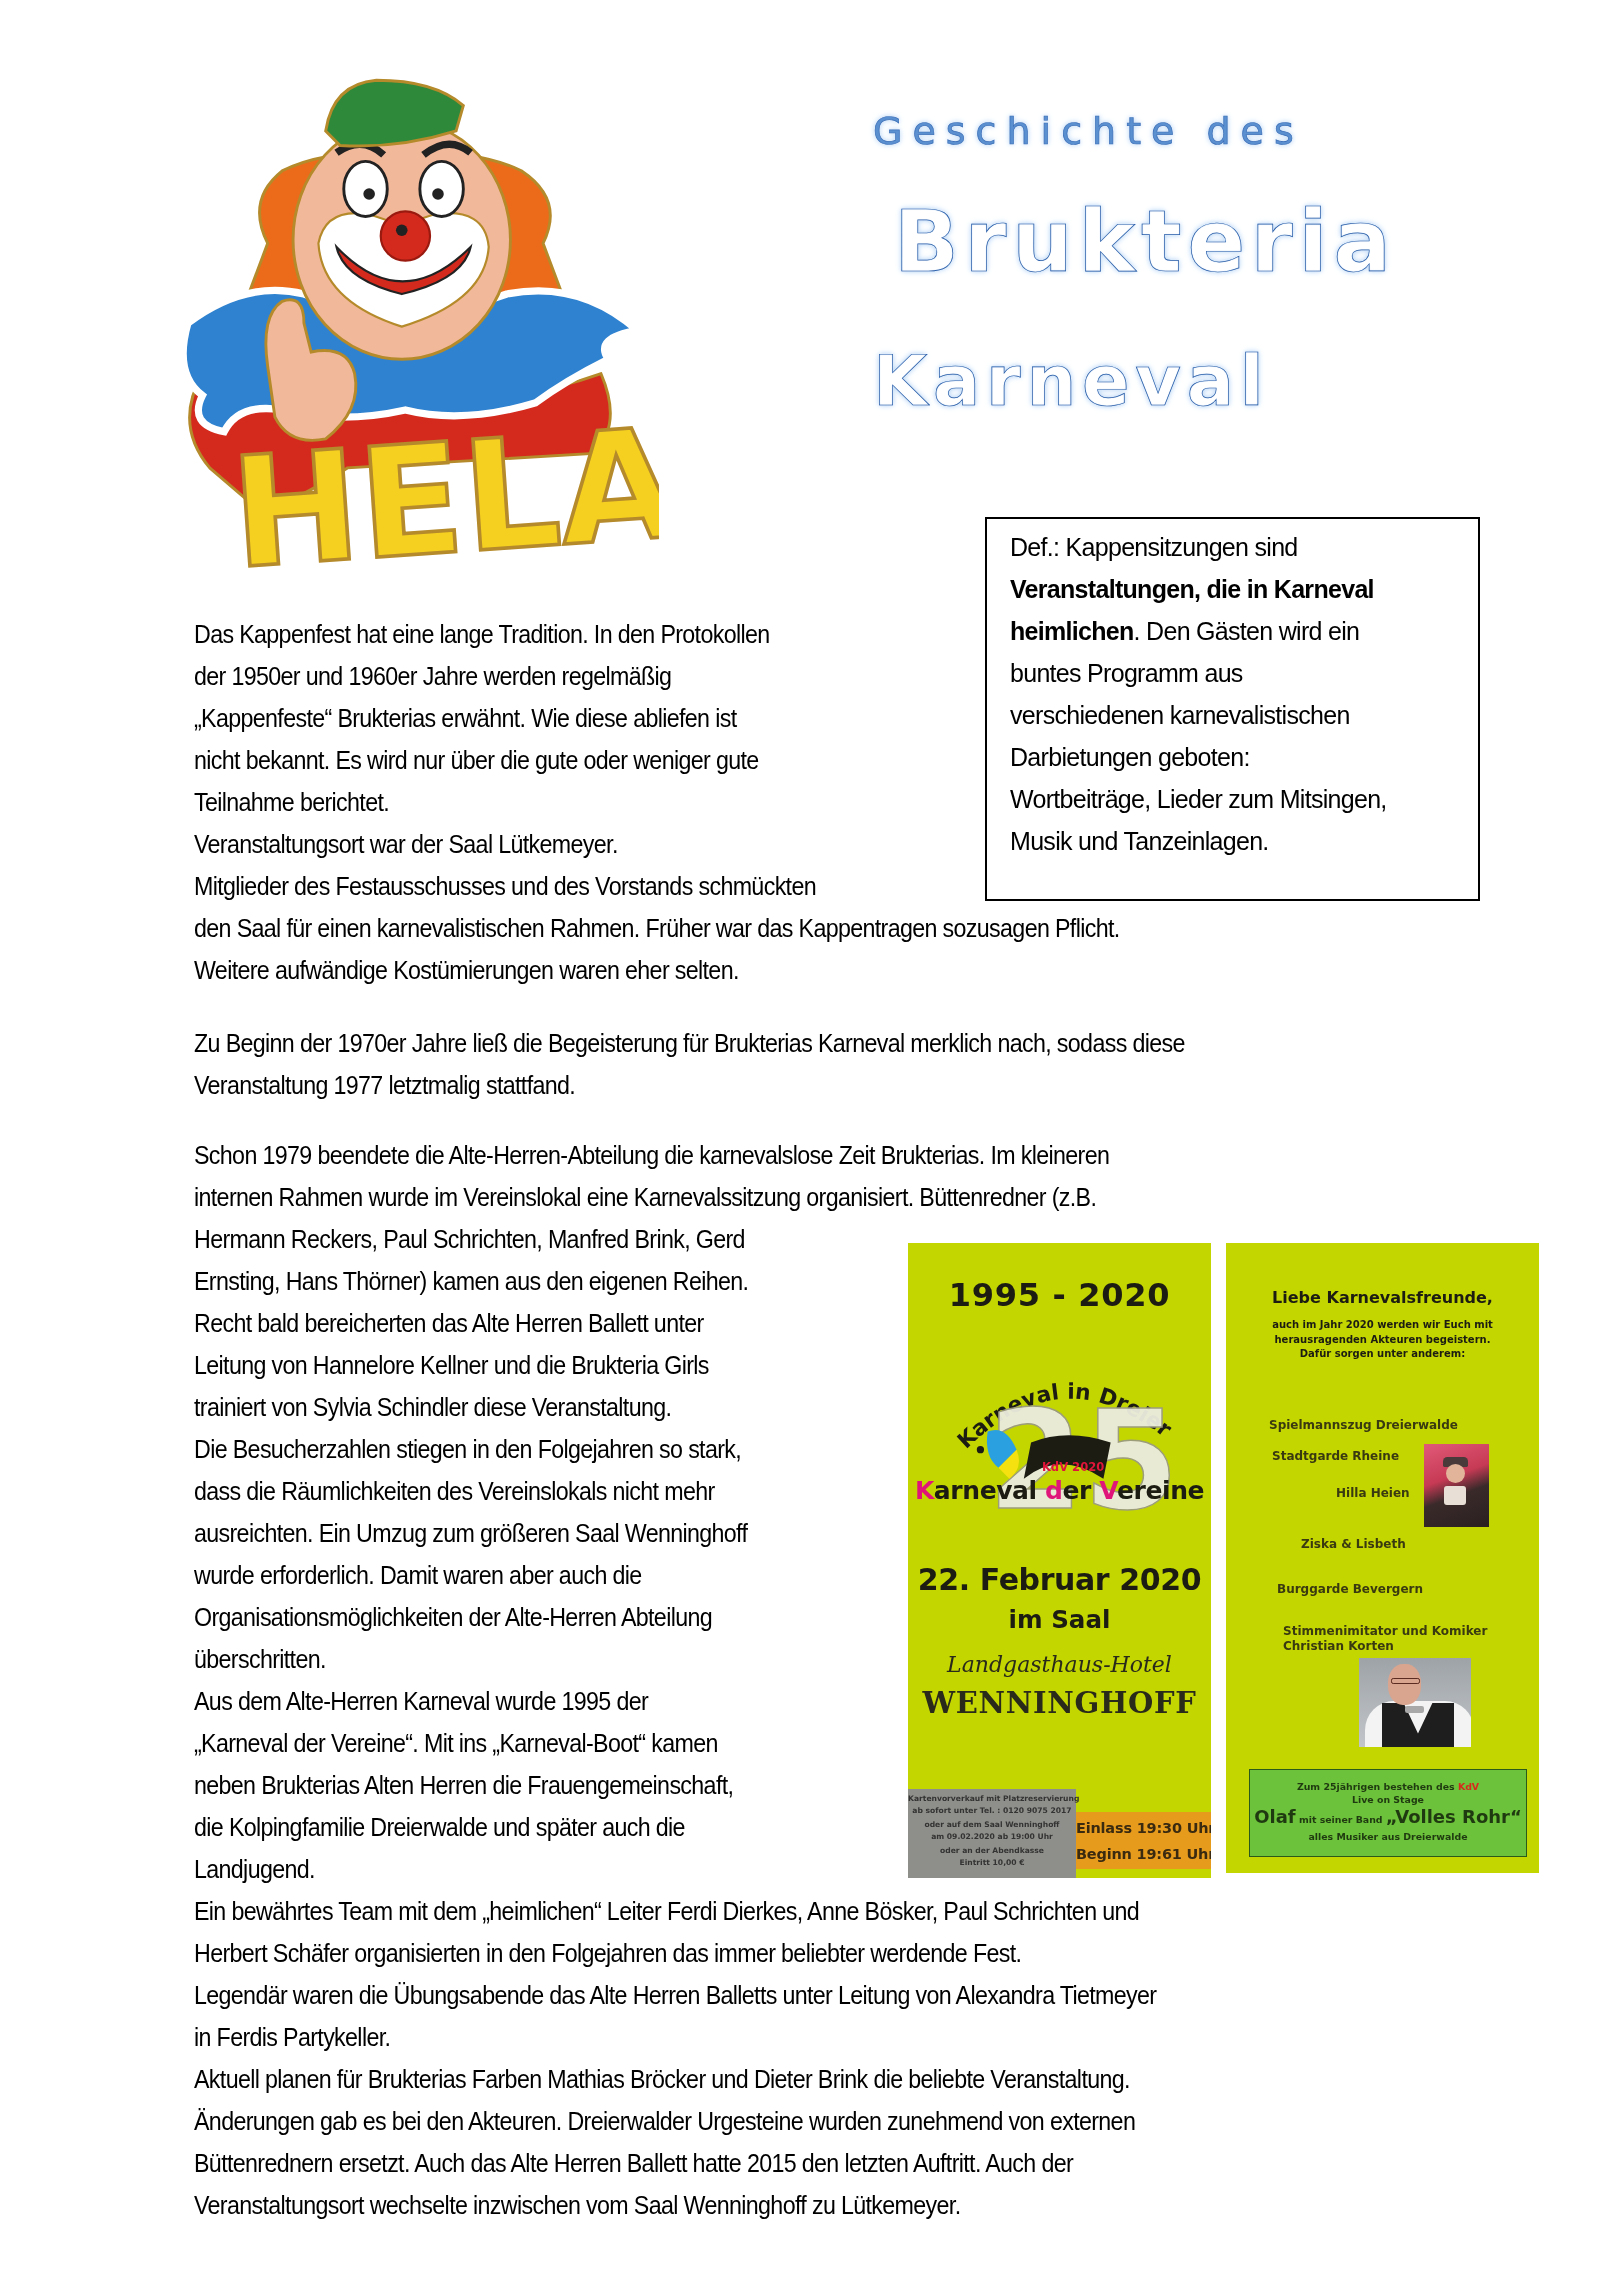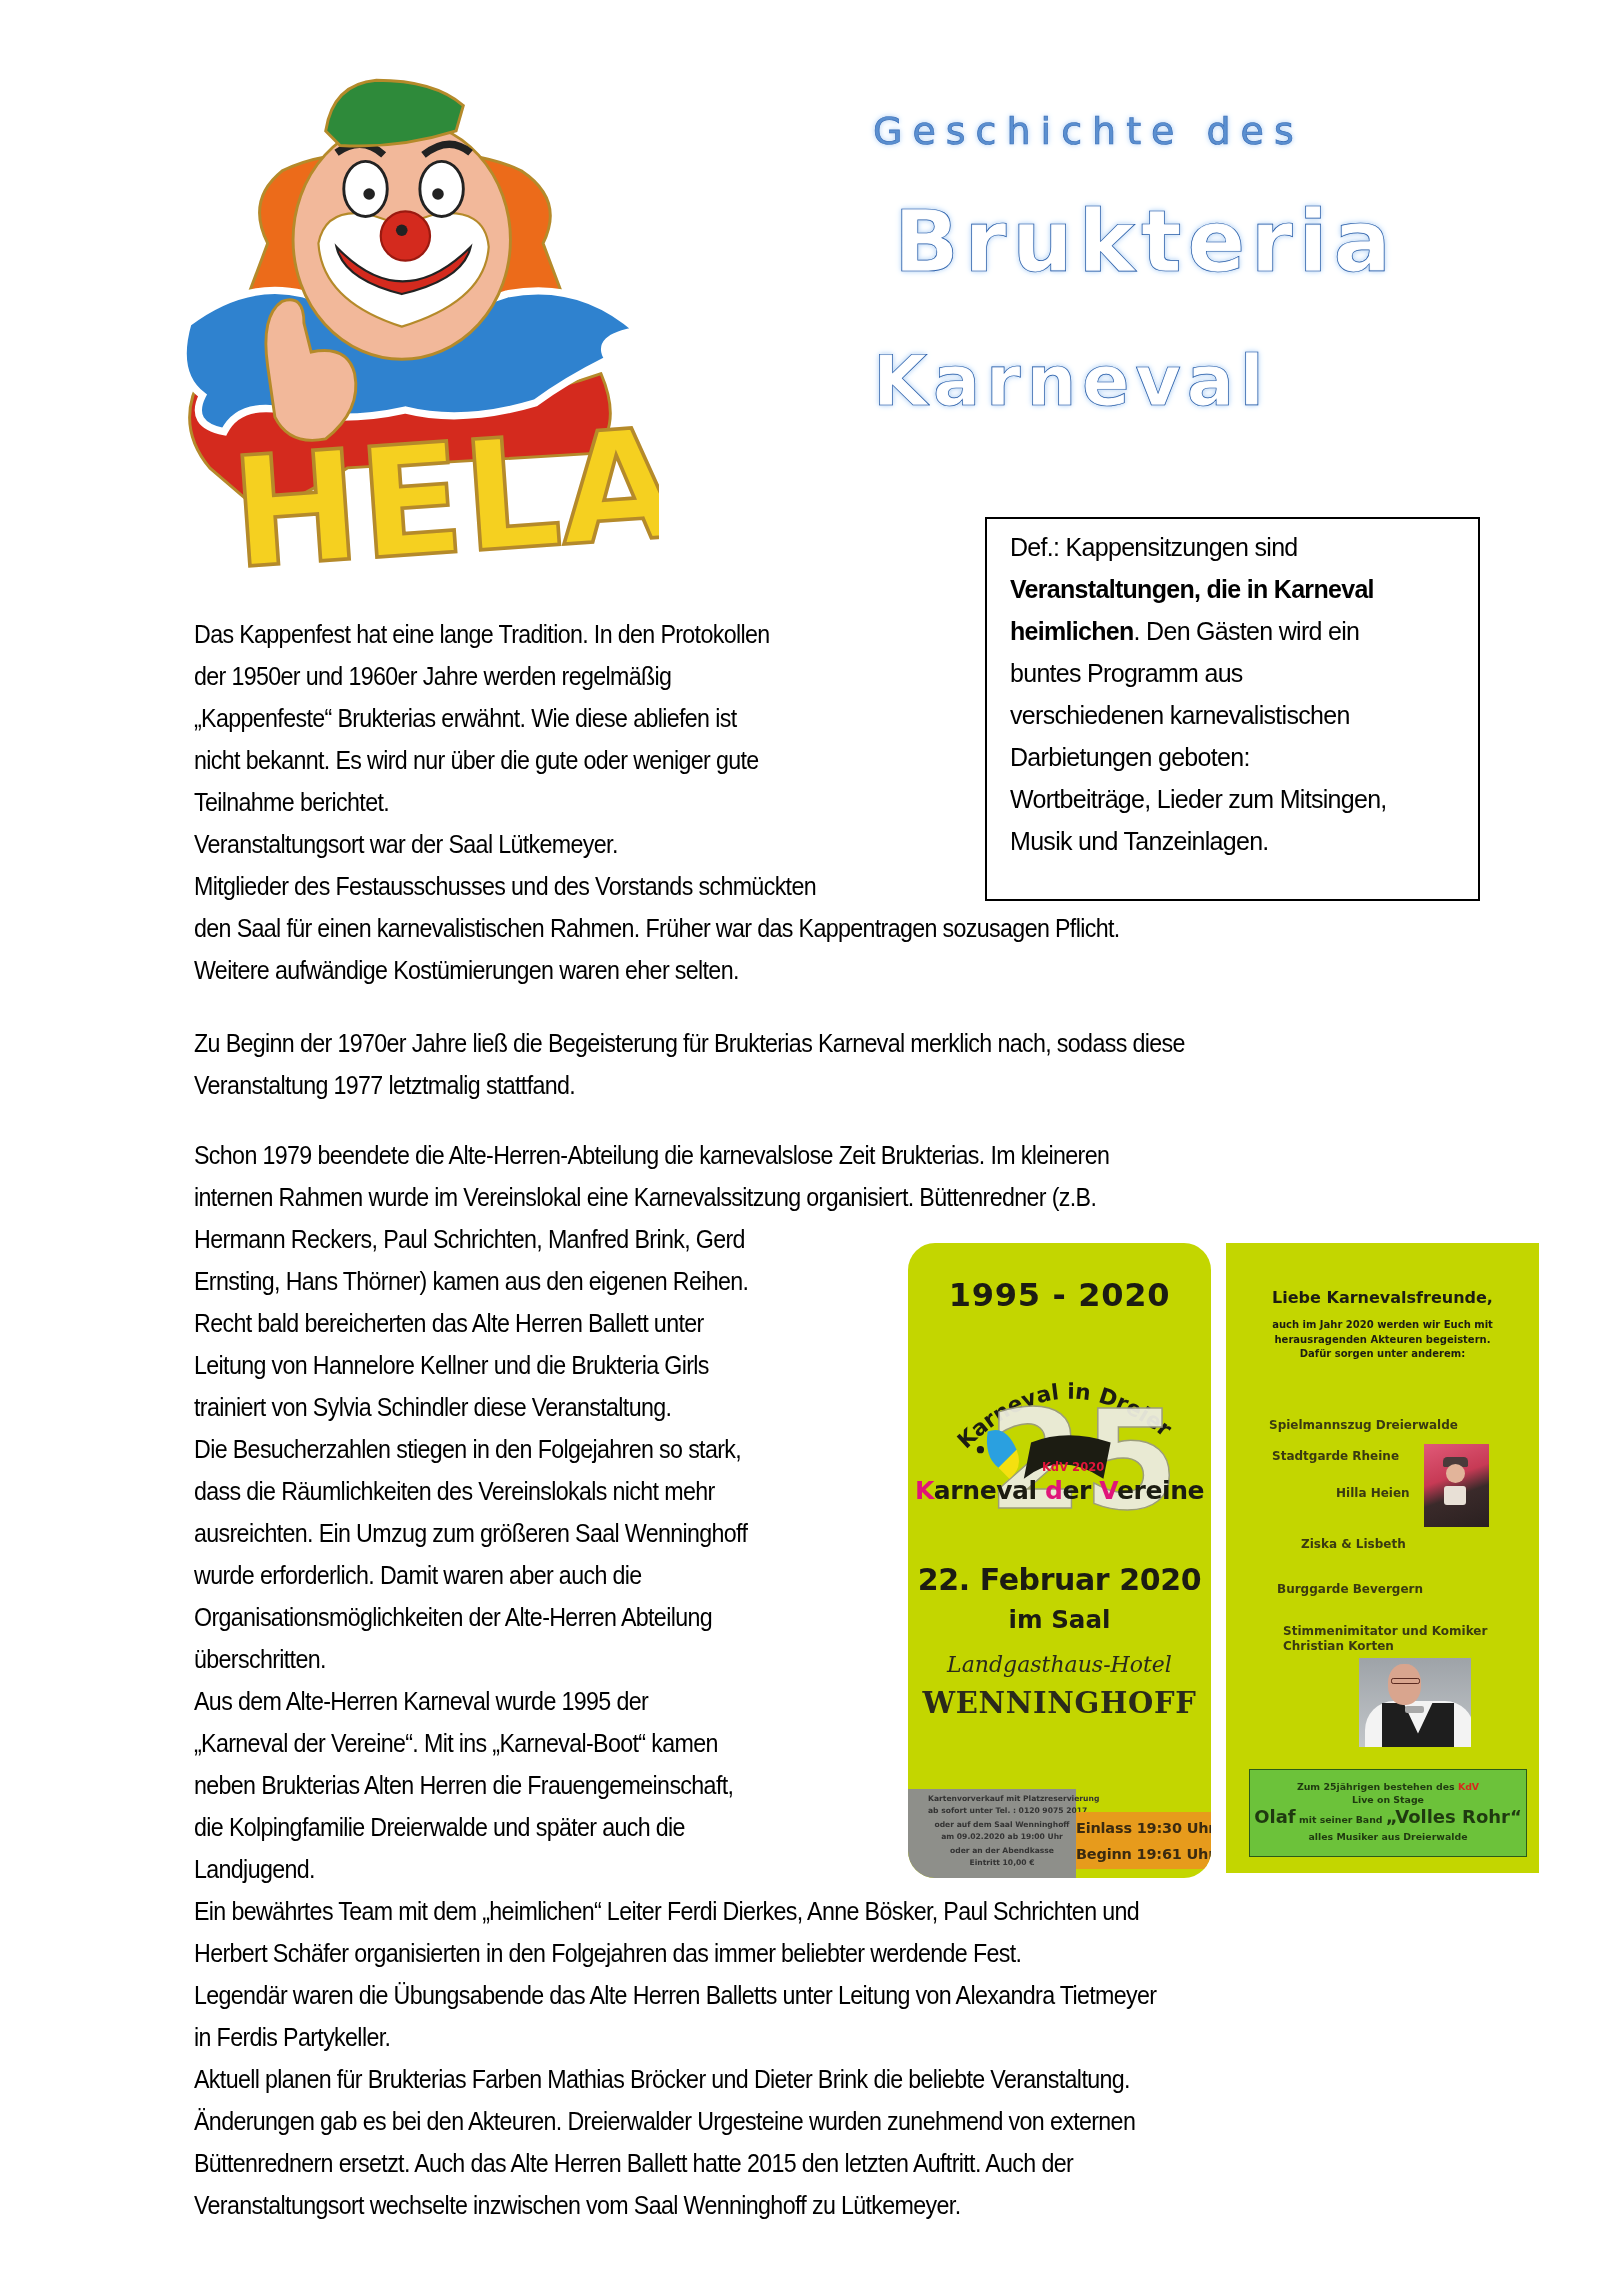--- a/index.html
+++ b/index.html
@@ -31,35 +31,35 @@
 
   
   .defbox { position: absolute; left: 985px; top: 517px; width: 495px; height: 384px;
             border: 2.9px solid #000; box-sizing: border-box; }
   .defline { position: absolute; left: 1010px; font-size: 25px; line-height: 42px; height: 42px;
              white-space: nowrap; letter-spacing: -0.7px; }
   .defline b { font-weight: bold; }
 
   
   .flyer { position: absolute; background: #c3d600; overflow: hidden; }
-  .fly-left { left: 908px; top: 1243px; width: 303px; height: 635px; border-radius: 27px; }
+  .fly-left { left: 908px; top: 1243px; width: 303px; height: 635px; }
   .fly-right { left: 1226px; top: 1243px; width: 313px; height: 630px; }
   .fl-text { position: absolute; left: 0; width: 100%; text-align: center; color: #1c1c12;
              font-family: "DejaVu Sans", sans-serif; font-weight: bold; white-space: nowrap; }
   .fl-years { top: 33px; font-size: 32px; letter-spacing: 0.7px; }
   .fl-logo { position: absolute; left: 29px; top: 98px; width: 246px; height: 174px; }
   .fl-kdv { top: 233px; font-size: 25px; letter-spacing: -0.4px; }
   .fl-kdv .pink { color: #e0157a; }
   .fl-date { top: 319px; font-size: 30px; letter-spacing: -0.4px; }
   .fl-saal { top: 362px; font-size: 24.6px; }
   .fl-script { top: 409px; font-family: "DejaVu Serif", serif; font-style: italic; font-weight: normal; font-size: 22px; color: #2a2a1a; }
   .fl-hotel { top: 443px; font-family: "DejaVu Serif", serif; font-size: 29px; font-weight: bold; color: #2a2a1a; letter-spacing: 0.7px; }
   .fl-gray { position: absolute; left: 0; top: 546px; width: 168px; height: 89px; background: #8e8f8a; }
   .fl-gray div { text-align: center; font-family: "DejaVu Sans", sans-serif; font-weight: bold;
-                 font-size: 7.6px; line-height: 11.6px; color: #333; white-space: nowrap; padding-left: 20px; }
+                 font-size: 7.6px; line-height: 11.6px; color: #333; white-space: nowrap; }
   .fl-orange { position: absolute; left: 168px; top: 569px; width: 135px; height: 57px; background: #e79b1c; }
   .fl-orange div { font-family: "DejaVu Sans", sans-serif; font-weight: bold; font-size: 14.5px; line-height: 26px;
                    color: #3a2a10; text-align: center; white-space: nowrap; letter-spacing: -0.2px; }
 
   .fr-head { top: 45px; font-size: 16px; font-weight: bold; }
   .fr-sub { font-size: 10px; font-weight: bold; line-height: 13.8px; }
   .fr-act { position: absolute; font-family: "DejaVu Sans", sans-serif; font-weight: bold; font-size: 12px;
             color: #3a3a10; white-space: nowrap; }
   .fr-photo1 { position: absolute; left: 198px; top: 201px; width: 65px; height: 83px;
                background: linear-gradient(160deg, #e05a78 0%, #c73a55 40%, #3a2a2a 60%, #2a2020 100%); }

